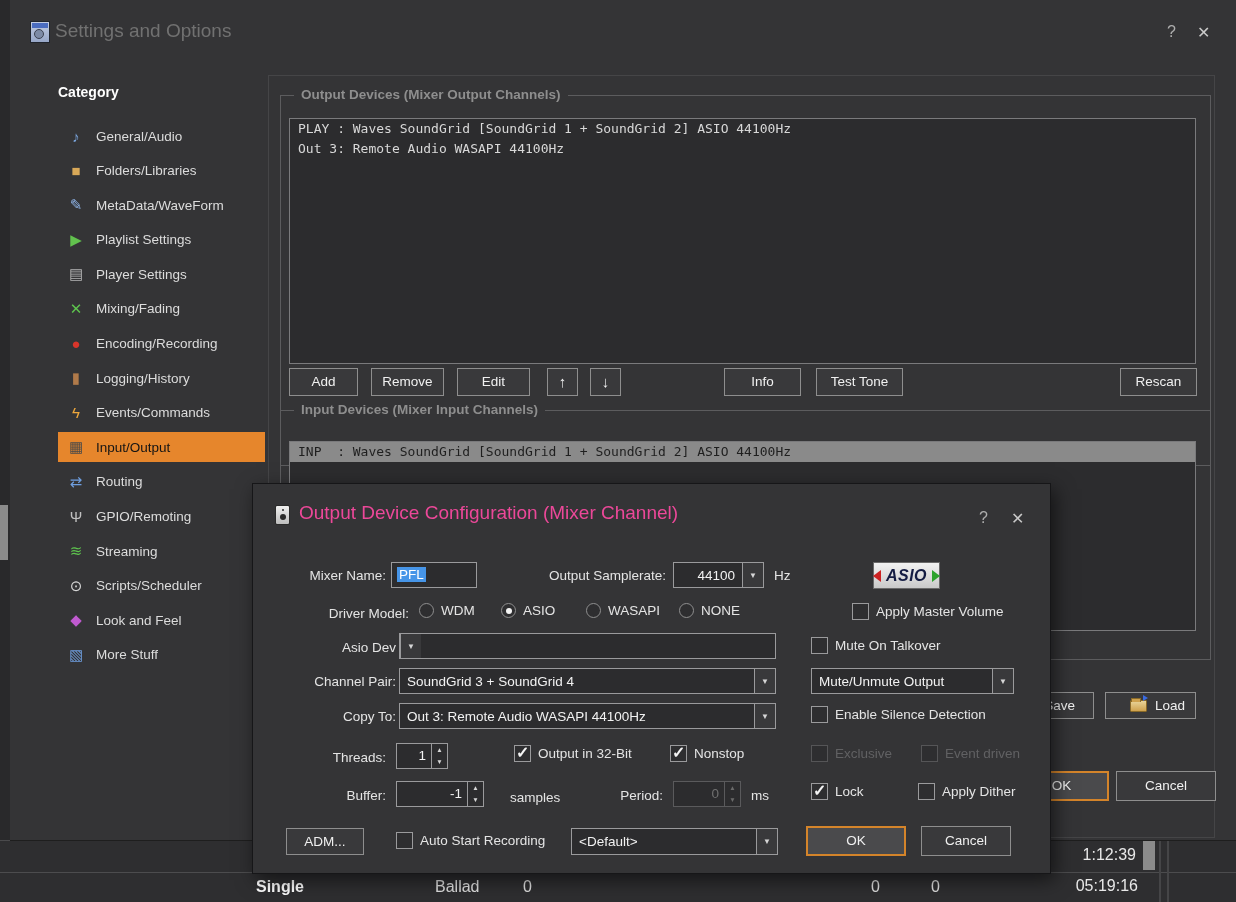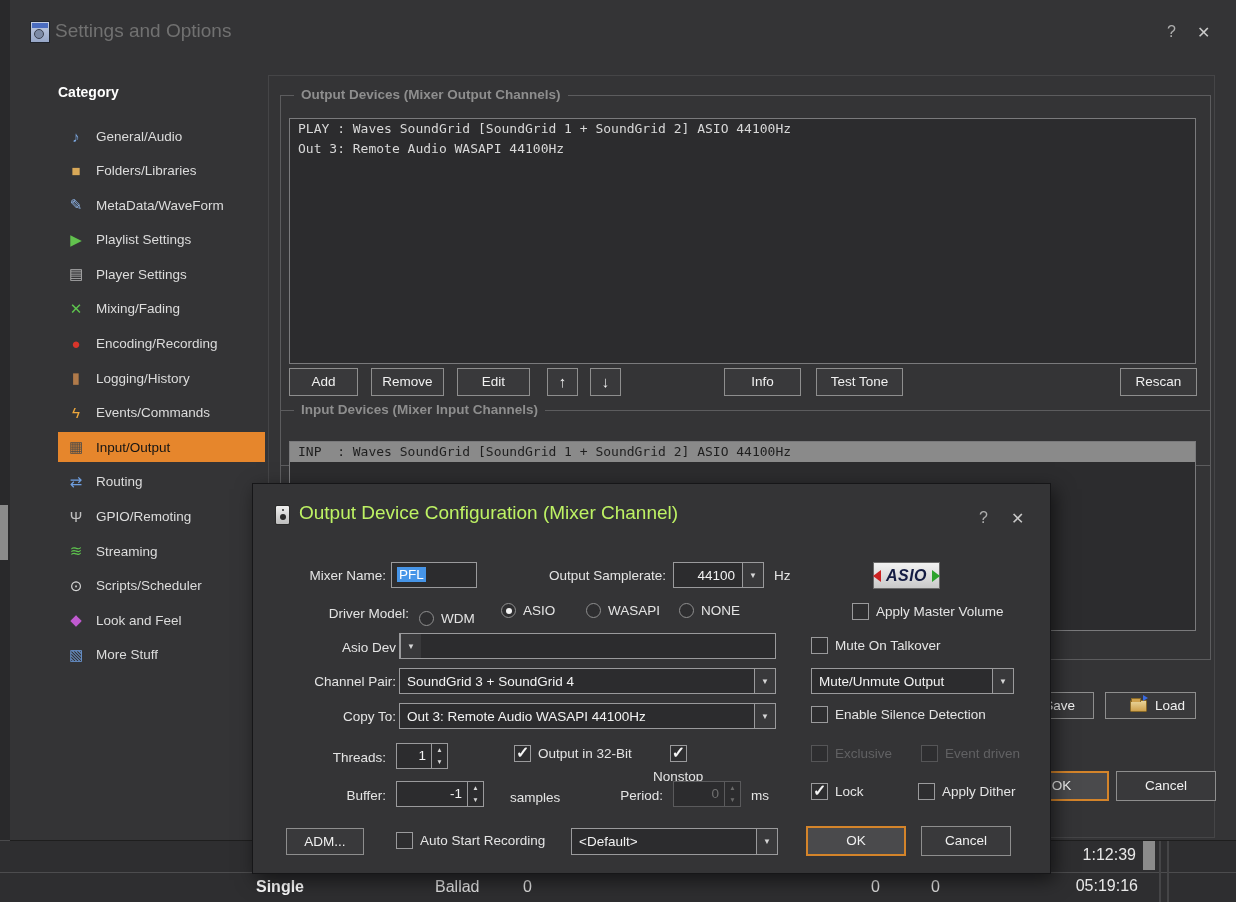--- a/index.html
+++ b/index.html
@@ -64,21 +64,21 @@
   .btn-load { left:1095px; top:692px; width:91px; height:27px; padding-left:14px; display:flex; align-items:center; justify-content:center; gap:8px; }
   .folder-ico { position:relative; width:17px; height:12px; background:linear-gradient(#e8d49a,#cfa24e); border:1px solid #8a6a28; border-radius:1px; flex:0 0 17px; }
   .folder-ico::before { content:""; position:absolute; left:0; top:-3px; width:8px; height:3px; background:#cfa24e; border:1px solid #8a6a28; border-bottom:none; }
   .folder-ico::after { content:""; position:absolute; right:-2px; top:-6px; width:0; height:0; border-left:5px solid #3a6ae0; border-top:3px solid transparent; border-bottom:3px solid transparent; }
   .btn-winok { left:1004px; top:771px; width:95px; height:30px; background:#4a4a4c; border:2px solid #d4842a; line-height:26px; }
   .btn-wincancel { left:1106px; top:771px; width:100px; height:30px; height:30px; line-height:28px; }
 
   
   .dlg { position:absolute; left:252px; top:483px; width:799px; height:391px; background:#343436;
     border:1px solid #161618; box-shadow:4px 6px 18px rgba(0,0,0,.55); z-index:10; }
-  .dlg-title { position:absolute; left:46px; top:18px; font-size:19px; color:#bef264; }
+  .dlg-title { position:absolute; left:46px; top:18px; font-size:19px; color:#ec4899; }
   .dlg-ico { position:absolute; left:22px; top:21px; width:15px; height:20px; background:linear-gradient(#efefef,#bdbdbd); border:1px solid #2a2a2a; border-radius:2px; }
   .dlg-ico::before { content:""; position:absolute; left:3.5px; top:8px; width:6px; height:6px; border-radius:50%; background:#2a2a2a; }
   .dlg-ico::after { content:""; position:absolute; left:5.5px; top:3px; width:2px; height:2px; border-radius:50%; background:#2a2a2a; }
   .dlg .cap-help { left:726px; top:25px; }
   .dlg .cap-close { left:758px; top:25px; }
 
   .lbl { position:absolute; font-size:13.5px; color:#e4e4e4; text-align:right; white-space:nowrap; }
   .field, .combo, .spin { position:absolute; background:#2c2c2e; border:1px solid #9a9a9c; height:26px; font-size:13.5px; color:#f2f2f2; }
   .field { padding:4px 5px; }
   .sel-blue { background:#4695e8; color:#ffffff; padding:0 2px; }
@@ -257,21 +257,21 @@
       <span class="carr">▼</span>
     </div>
     <div class="lbl" style="left:521px;top:84px;width:30px;text-align:left;">Hz</div>
     <div class="asio-logo">
       <span class="asio-l"></span>
       <span class="asio-text">ASIO</span>
       <span class="asio-r"></span>
     </div>
 
     <div class="lbl" style="left:40px;top:122px;width:116px;">Driver Model:</div>
-    <div class="radio" style="left:166px;top:127px;align-items:flex-end;">
+    <div class="radio" style="left:166px;top:119px;align-items:flex-end;">
       <span class="rc"></span>
         <span class="rl">WDM</span>
     </div>
     <div class="radio on" style="left:248px;top:119px;">
       <span class="rc"></span>
         <span class="rl">ASIO</span>
     </div>
     <div class="radio" style="left:333px;top:119px;">
       <span class="rc"></span>
         <span class="rl">WASAPI</span>
@@ -319,21 +319,21 @@
       <span class="sval">1</span>
       <span class="sarr">
           <span>▲</span>
           <span>▼</span>
         </span>
     </div>
     <div class="cb on" style="left:261px;top:261px;">
       <span class="box"></span>
         <span class="cl">Output in 32-Bit</span>
     </div>
-    <div class="cb on" style="left:400px;top:261px;flex-direction:column;">
+    <div class="cb on" style="left:417px;top:261px;">
       <span class="box"></span>
         <span class="cl">Nonstop</span>
     </div>
     <div class="cb disabled" style="left:558px;top:261px;">
       <span class="box"></span>
         <span class="cl">Exclusive</span>
     </div>
     <div class="cb disabled" style="left:668px;top:261px;">
       <span class="box"></span>
         <span class="cl">Event driven</span>

